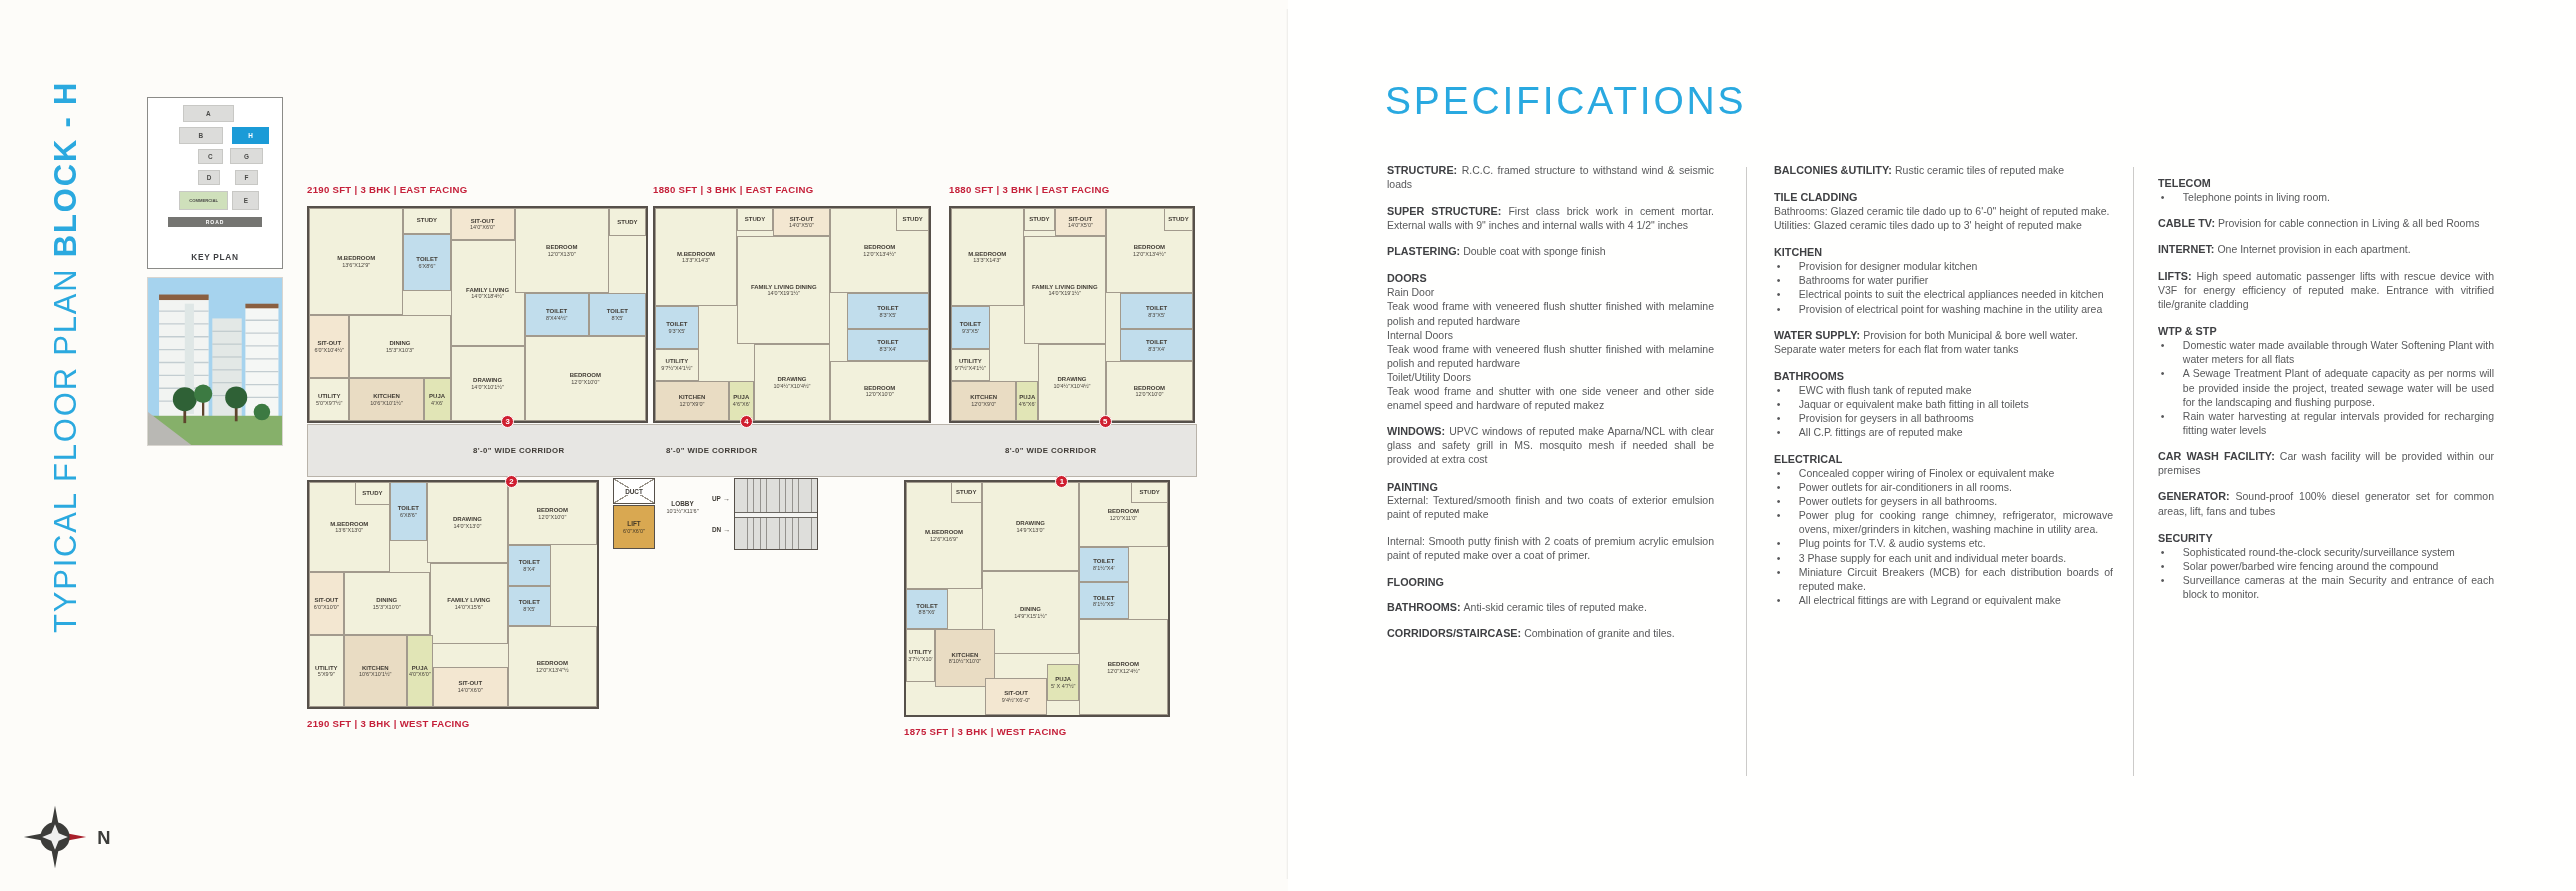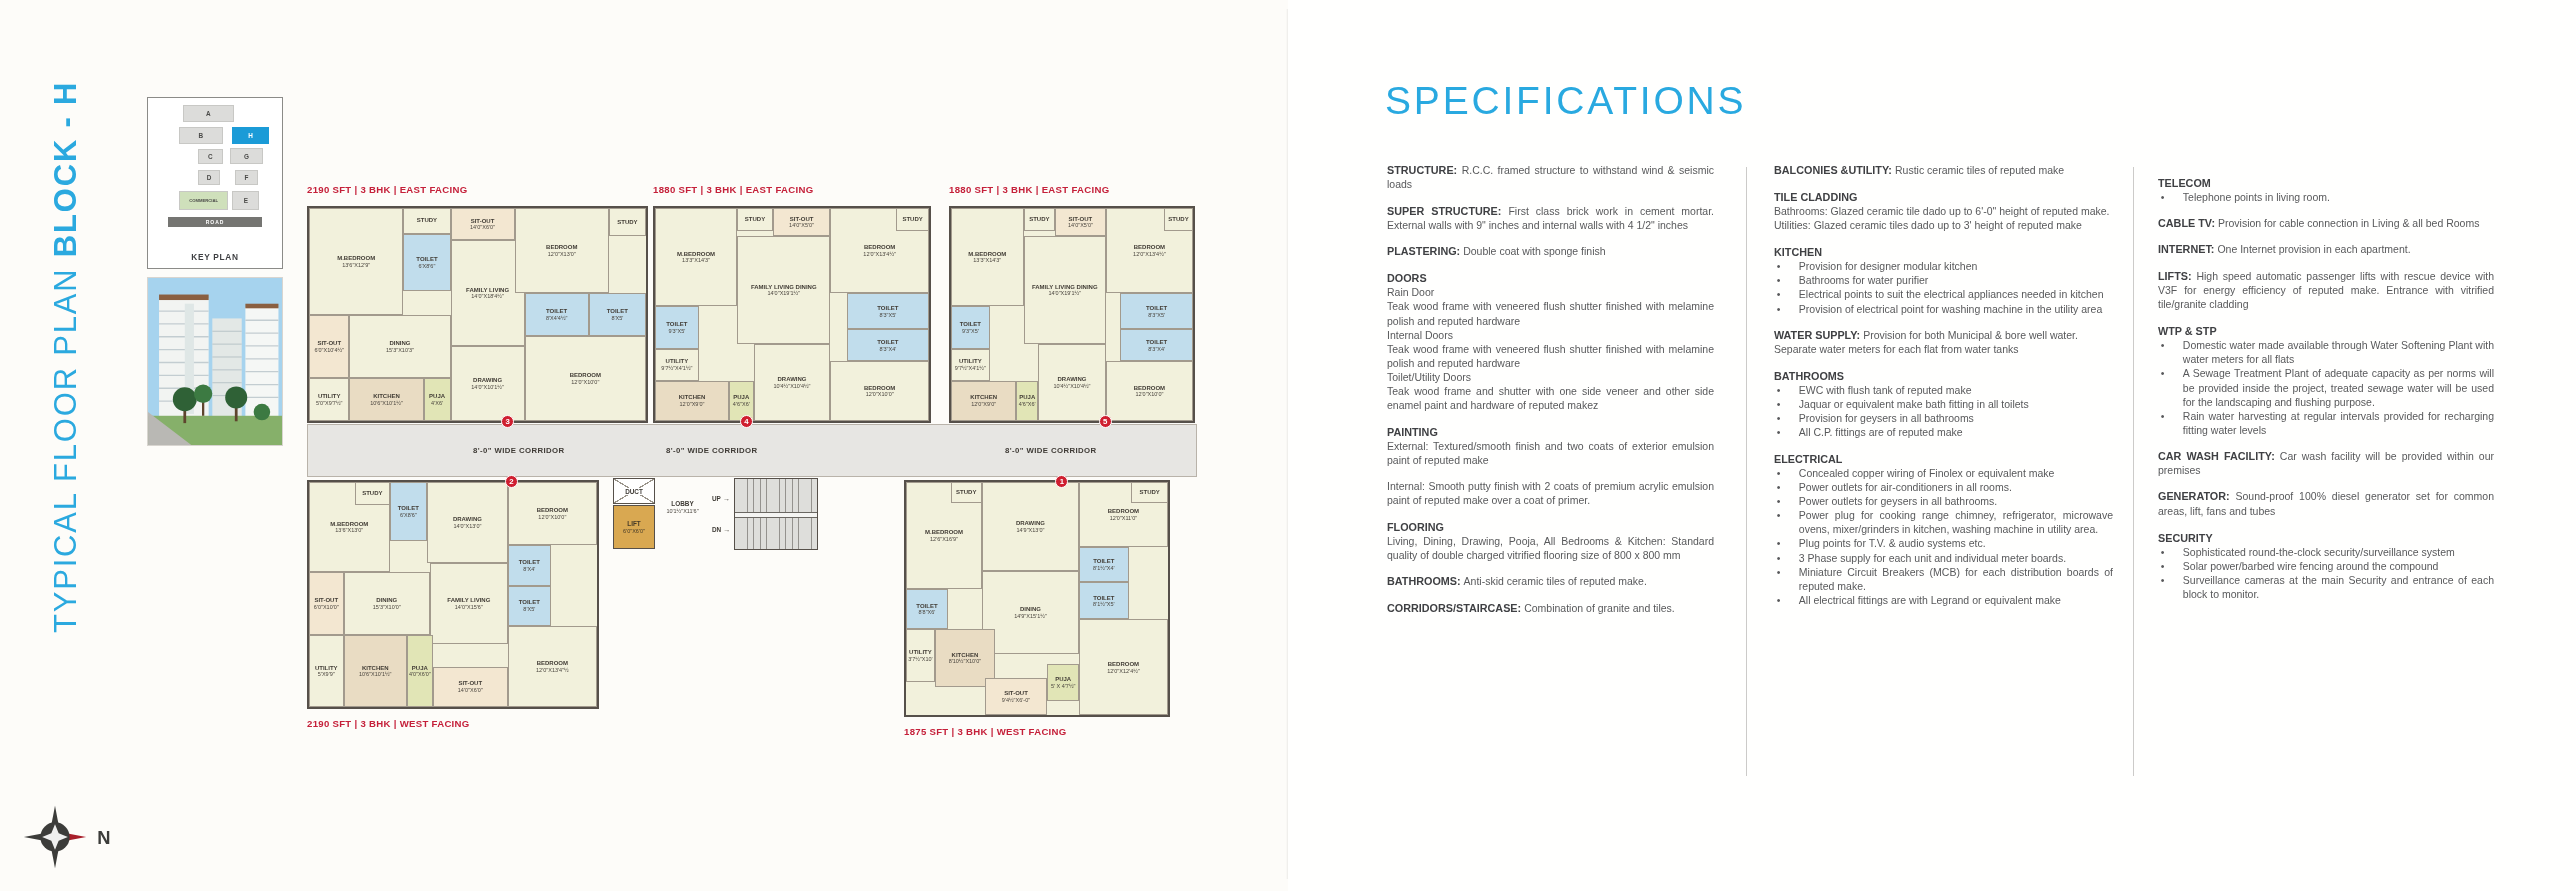--- a/index.html
+++ b/index.html
@@ -530,30 +530,32 @@
         <div class="sec">
           <div class="spec-par"><span class="spec-h">PLASTERING: </span>Double coat with sponge finish</div>
         </div>
         <div class="sec">
           <div class="spec-h-line">DOORS</div>
           <div class="spec-line">Rain Door</div>
           <div class="spec-line">Teak wood frame with veneered flush shutter finished with melamine polish and reputed hardware</div>
           <div class="spec-line">Internal Doors</div>
           <div class="spec-line">Teak wood frame with veneered flush shutter finished with melamine polish and reputed hardware</div>
           <div class="spec-line">Toilet/Utility  Doors</div>
-          <div class="spec-line">Teak wood frame and shutter with one side veneer and other side enamel paint and hardware of reputed makez</div>
+          <div class="spec-line">Teak wood frame and shutter with one side veneer and other side enamel speed and hardware of reputed makez</div>
+        </div>
+        <div class="sec">
+          <div class="spec-par"><span class="spec-h">WINDOWS: </span>UPVC windows of reputed make Aparna/NCL with clear glass and safety grill in MS. mosquito mesh if needed shall be provided at extra cost</div>
         </div>
         <div class="sec">
           <div class="spec-h-line">PAINTING</div>
           <div class="spec-para">External: Textured/smooth finish and two coats of exterior emulsion paint of reputed make</div>
           <div class="spec-para">Internal: Smooth putty finish with 2 coats of premium acrylic emulsion paint of reputed make over a coat of primer.</div>
         </div>
         <div class="sec">
           <div class="spec-h-line">FLOORING</div>
-          <div class="spec-line">Living, Dining, Drawing, Pooja, All Bedrooms &amp; Kitchen: Standard quality of  double charged vitrified flooring  size of 800 x 800 mm</div>
         </div>
         <div class="sec">
           <div class="spec-par"><span class="spec-h">BATHROOMS: </span>Anti-skid ceramic tiles of reputed make.</div>
         </div>
         <div class="sec">
           <div class="spec-par"><span class="spec-h">CORRIDORS/STAIRCASE: </span>Combination of granite and tiles.</div>
         </div>
       </div>
     <div class="spec-col" id="spec-col-1">
         <div class="sec">

